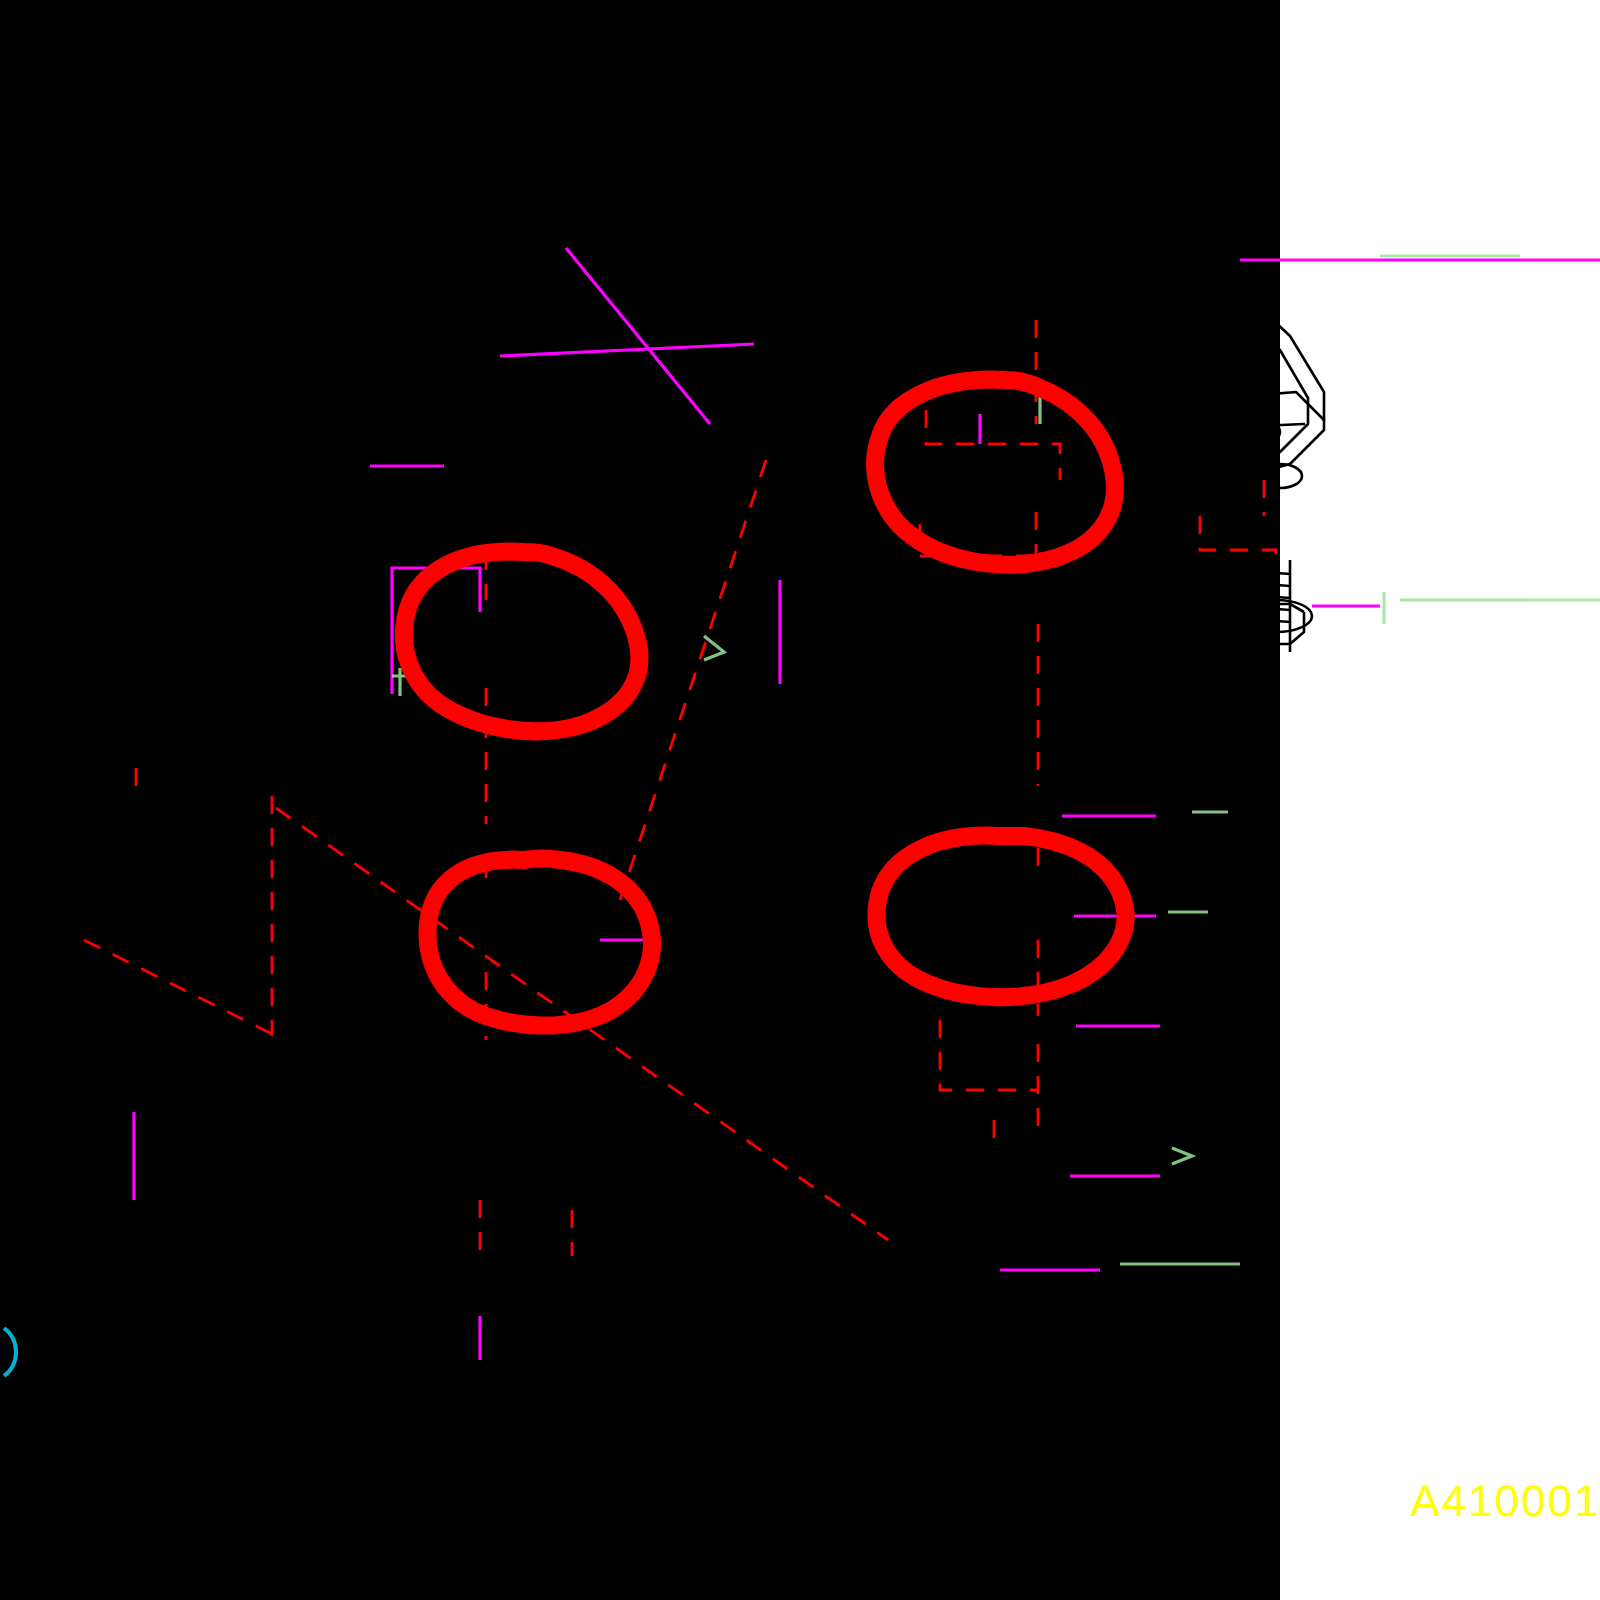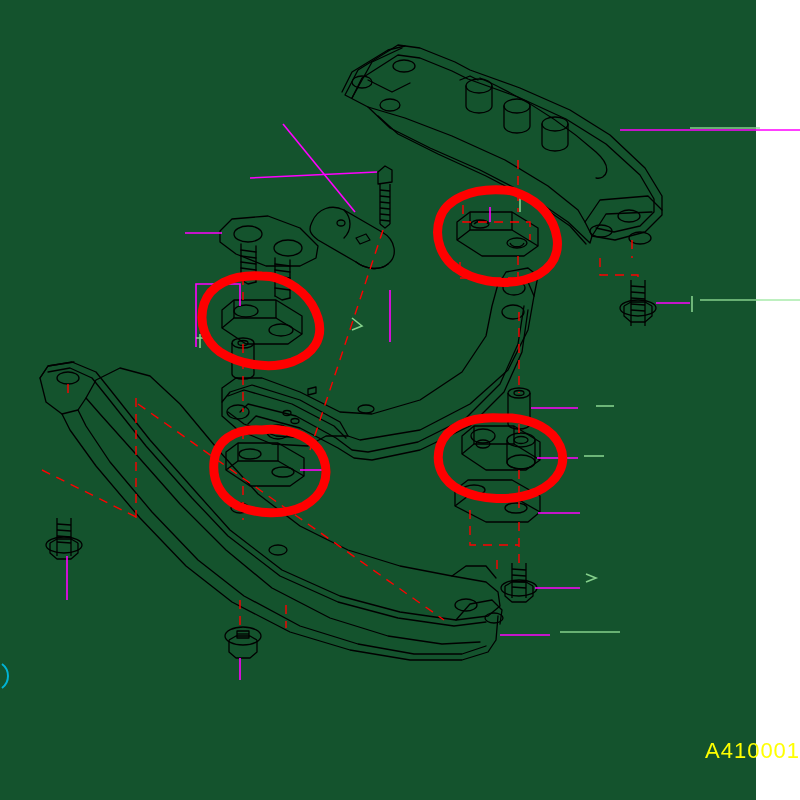--- a/index.html
+++ b/index.html
@@ -1,17 +1,17 @@
 <!DOCTYPE html>
 <html><head>
 <meta charset="utf-8">
 <style>
   html,body{margin:0;padding:0;background:#ffffff;}
   body{width:800px;height:800px;overflow:hidden;font-family:"Liberation Sans",sans-serif;}
-  #stage{position:relative;width:756px;height:800px;background:#14532d;}
+  #stage{position:relative;width:640px;height:800px;background:#000000;}
   #diagram{position:absolute;left:0;top:0;width:800px;height:800px;}
   #watermark{
     position:absolute;left:705px;top:738px;
     font-family:"Liberation Sans",sans-serif;
     font-size:22px;letter-spacing:1px;color:#ffff00;
     white-space:nowrap;user-select:none;
   }
 </style>
 </head>
 <body>

